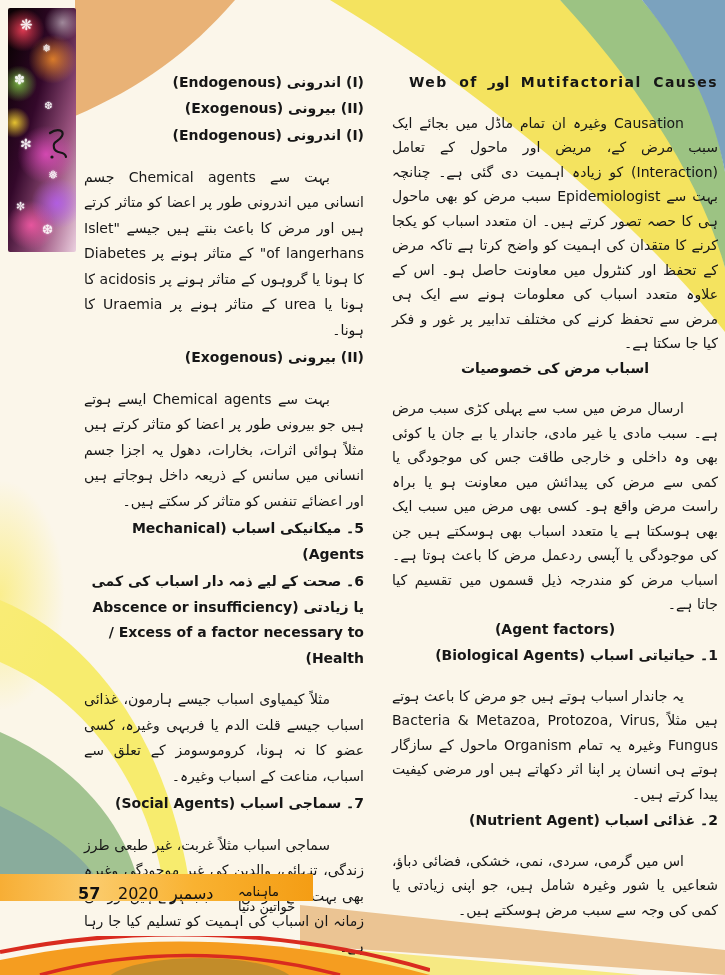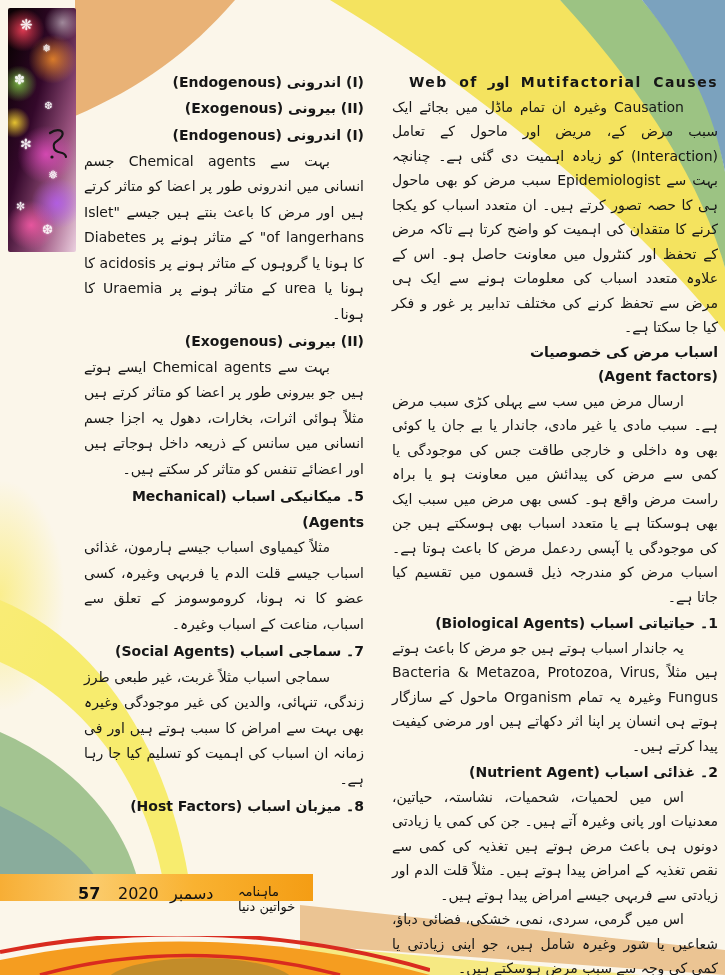--- a/index.html
+++ b/index.html
@@ -39,23 +39,23 @@
   .f-mag{left:238px;font-size:13px;font-weight:normal;top:12px;}
   .swoosh{left:0;top:936px;z-index:2;}
 
   
   .col{position:absolute;z-index:2;direction:rtl;color:#161616;}
   .col-left{left:84px;top:70px;width:280px;font-size:14px;line-height:25.5px;}
   .col-right{left:392px;top:70px;width:326px;font-size:14px;line-height:24.5px;}
   .blk{text-align:justify;}
   .item{font-weight:bold;text-align:right;padding-left:4px;}
   .heading{font-weight:bold;text-align:right;margin-top:2px;}
-  .center{font-weight:bold;}
+  .center{font-weight:bold;text-align:center;}
   .head-en{font-weight:bold;letter-spacing:1.5px;word-spacing:5px;}
-  .indent{text-indent:34px;}
+  .indent{text-indent:34px;margin-top:16px;}
 </style>
 </head>
 <body>
 
 <div class="page">
 
   <svg class="deco top-rainbow" width="725" height="340" viewBox="0 0 725 340">
     <path d="M 75 0 L 235 0 C 190 52 140 88 75 116 Z" fill="#E9B276"></path>
     <path d="M 330 0 L 560 0 C 648 78 702 172 725 268 L 725 332 C 636 218 478 88 330 0 Z" fill="#F4E35F"></path>
     <path d="M 560 0 L 642 0 C 692 58 716 116 725 172 L 725 268 C 700 176 634 80 560 0 Z" fill="#9CC383"></path>
@@ -93,37 +93,37 @@
   </svg>
 
   <div class="col col-left">
     <div class="blk item">(I) اندرونی (Endogenous)</div>
     <div class="blk item">(II) بیرونی (Exogenous)</div>
     <div class="blk heading">(I) اندرونی (Endogenous)</div>
     <div class="blk indent">بہت سے Chemical agents جسم انسانی میں اندرونی طور پر اعضا کو متاثر کرتے ہیں اور مرض کا باعث بنتے ہیں جیسے "Islet of langerhans" کے متاثر ہونے پر Diabetes کا ہونا یا گروہوں کے متاثر ہونے پر acidosis کا ہونا یا urea کے متاثر ہونے پر Uraemia کا ہونا۔</div>
     <div class="blk heading">(II) بیرونی (Exogenous)</div>
     <div class="blk indent">بہت سے Chemical agents ایسے ہوتے ہیں جو بیرونی طور پر اعضا کو متاثر کرتے ہیں مثلاً ہوائی اثرات، بخارات، دھول یہ اجزا جسم انسانی میں سانس کے ذریعہ داخل ہوجاتے ہیں اور اعضائے تنفس کو متاثر کر سکتے ہیں۔</div>
     <div class="blk heading">5۔ میکانیکی اسباب (Mechanical Agents)</div>
+    <div class="blk heading">6۔ صحت کے لیے ذمہ دار اسباب کی کمی یا زیادتی (Abscence or insufficiency / Excess of a factor necessary to Health)</div>
     <div class="blk indent">مثلاً کیمیاوی اسباب جیسے ہارمون، غذائی اسباب جیسے قلت الدم یا فربہی وغیرہ، کسی عضو کا نہ ہونا، کروموسومز کے تعلق سے اسباب، مناعت کے اسباب وغیرہ۔</div>
     <div class="blk heading">7۔ سماجی اسباب (Social Agents)</div>
     <div class="blk indent">سماجی اسباب مثلاً غربت، غیر طبعی طرز زندگی، تنہائی، والدین کی غیر موجودگی وغیرہ بھی بہت سے امراض کا سبب ہوتے ہیں اور فی زمانہ ان اسباب کی اہمیت کو تسلیم کیا جا رہا ہے۔</div>
     <div class="blk heading">8۔ میزبان اسباب (Host Factors)</div>
 
   </div>
 
   <div class="col col-right">
     <div class="blk head-en">Mutifactorial Causes اور Web of</div>
     <div class="blk indent">Causation وغیرہ ان تمام ماڈل میں بجائے ایک سبب مرض کے، مریض اور ماحول کے تعامل (Interaction) کو زیادہ اہمیت دی گئی ہے۔ چنانچہ بہت سے Epidemiologist سبب مرض کو بھی ماحول ہی کا حصہ تصور کرتے ہیں۔ ان متعدد اسباب کو یکجا کرنے کا متقدان کی اہمیت کو واضح کرتا ہے تاکہ مرض کے تحفظ اور کنٹرول میں معاونت حاصل ہو۔ اس کے علاوہ متعدد اسباب کی معلومات ہونے سے ایک ہی مرض سے تحفظ کرنے کی مختلف تدابیر پر غور و فکر کیا جا سکتا ہے۔</div>
     <div class="blk center">اسباب مرض کی خصوصیات</div>
+    <div class="blk indent">ارسال مرض میں سب سے پہلی کڑی سبب مرض ہے۔ سبب مادی یا غیر مادی، جاندار یا بے جان یا کوئی بھی وہ داخلی و خارجی طاقت جس کی موجودگی یا کمی سے مرض کی پیدائش میں معاونت ہو یا براہ راست مرض واقع ہو۔ کسی بھی مرض میں سبب ایک بھی ہوسکتا ہے یا متعدد اسباب بھی ہوسکتے ہیں جن کی موجودگی یا آپسی ردعمل مرض کا باعث ہوتا ہے۔ اسباب مرض کو مندرجہ ذیل قسموں میں تقسیم کیا جاتا ہے۔</div>
     <div class="blk center">(Agent factors)</div>
-    <div class="blk indent">ارسال مرض میں سب سے پہلی کڑی سبب مرض ہے۔ سبب مادی یا غیر مادی، جاندار یا بے جان یا کوئی بھی وہ داخلی و خارجی طاقت جس کی موجودگی یا کمی سے مرض کی پیدائش میں معاونت ہو یا براہ راست مرض واقع ہو۔ کسی بھی مرض میں سبب ایک بھی ہوسکتا ہے یا متعدد اسباب بھی ہوسکتے ہیں جن کی موجودگی یا آپسی ردعمل مرض کا باعث ہوتا ہے۔ اسباب مرض کو مندرجہ ذیل قسموں میں تقسیم کیا جاتا ہے۔</div>
     <div class="blk heading">1۔ حیاتیاتی اسباب (Biological Agents)</div>
     <div class="blk indent">یہ جاندار اسباب ہوتے ہیں جو مرض کا باعث ہوتے ہیں مثلاً Bacteria &amp; Metazoa, Protozoa, Virus, Fungus وغیرہ یہ تمام Organism ماحول کے سازگار ہوتے ہی انسان پر اپنا اثر دکھاتے ہیں اور مرضی کیفیت پیدا کرتے ہیں۔</div>
     <div class="blk heading">2۔ غذائی اسباب (Nutrient Agent)</div>
-    <div class="blk indent">اس میں لحمیات، شحمیات، نشاستہ، حیاتین، معدنیات اور پانی وغیرہ آتے ہیں۔ جن کی کمی یا زیادتی دونوں ہی باعث مرض ہوتے ہیں تغذیہ کی کمی سے نقص تغذیہ کے امراض پیدا ہوتے ہیں۔ مثلاً قلت الدم اور زیادتی سے فربہی جیسے امراض پیدا ہوتے ہیں۔</div>
     <div class="blk indent">اس میں گرمی، سردی، نمی، خشکی، فضائی دباؤ، شعاعیں یا شور وغیرہ شامل ہیں، جو اپنی زیادتی یا کمی کی وجہ سے سبب مرض ہوسکتے ہیں۔</div>
 
   </div>
 
   <div class="deco footer-bar">
     <span class="f-page">57</span>
     <span class="f-year">2020</span>
     <span class="f-month">دسمبر</span>
     <span class="f-mag">ماہنامہ خواتین دنیا</span>
   </div>

